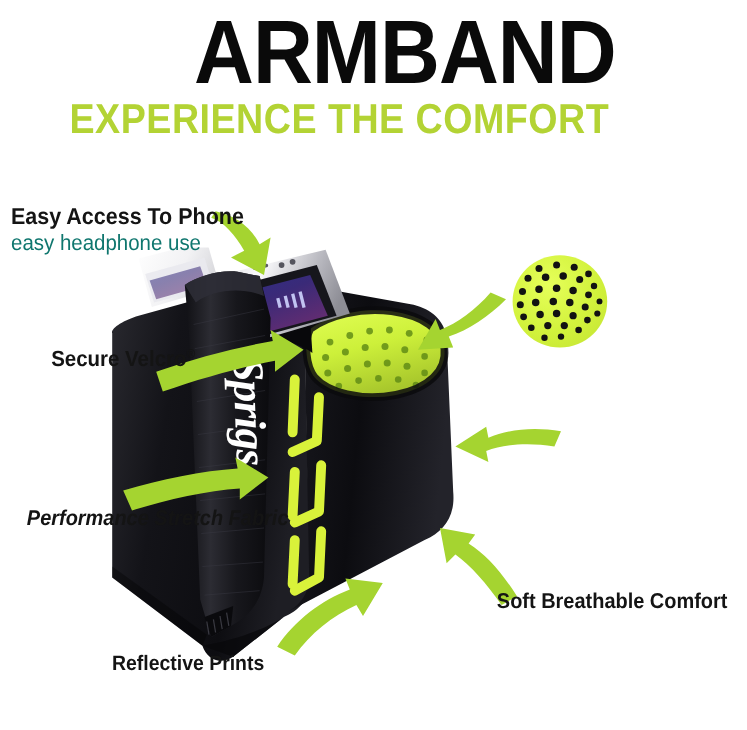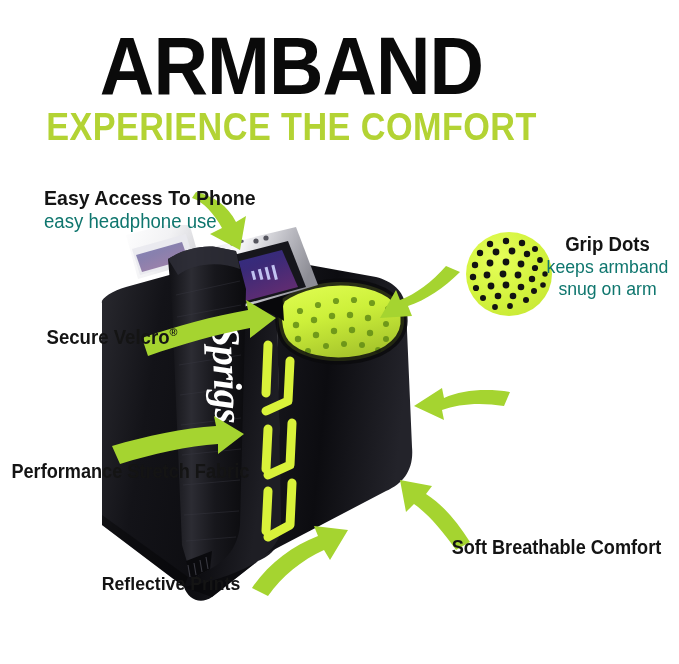--- a/index.html
+++ b/index.html
@@ -3,21 +3,21 @@
 <meta charset="utf-8">
 <style>
   html,body{margin:0;padding:0;}
   body{
     width:679px;height:664px;background:#ffffff;overflow:hidden;
     font-family:"Liberation Sans", sans-serif;position:relative;
   }
   #stage{position:absolute;inset:0;width:679px;height:664px;overflow:hidden;background:#fff;}
 
   
-  #title-block{position:absolute;left:0;top:22px;width:583px;text-align:center;}
+  #title-block{position:absolute;left:0;top:4px;width:583px;text-align:right;}
   #main-title{
     font-family:"Liberation Sans", sans-serif;
     font-weight:bold;font-size:82px;line-height:88px;
     letter-spacing:-1px;color:#0a0a0a;
     transform:scaleX(0.92);transform-origin:center top;
     white-space:nowrap;
   }
   #sub-title{
     font-family:"Liberation Sans", sans-serif;
     font-weight:bold;font-size:38px;line-height:42px;
@@ -27,40 +27,40 @@
   }
 
   
   .callout{position:absolute;}
   .c-head{
     font-weight:bold;color:#141414;white-space:nowrap;
     transform:scaleX(0.93);
   }
   .c-body{color:#0f766e;}
   .c-body div{white-space:nowrap;transform:scaleX(0.93);}
-  .ta-left   {text-align:left;margin-left:34px;}
+  .ta-left   {text-align:left;}
   .ta-center {text-align:center;}
   .ta-left .c-head,.ta-left .c-body div{transform-origin:left center;}
   .ta-center .c-head,.ta-center .c-body div{transform-origin:center center;}
   sup.reg{font-size:0.58em;vertical-align:super;font-weight:bold;}
 
   
   #co-easy-access {left:10px; top:186px; width:260px;}
   #co-easy-access .c-head{font-size:21px;line-height:24px;}
   #co-easy-access .c-body div{font-size:20px;line-height:23px;}
 
-  #co-velcro{left:6px; top:320px; width:212px;}
+  #co-velcro{left:6px; top:310px; width:212px;}
   #co-velcro .c-head{font-size:20px;line-height:24px;}
   #co-velcro .c-body div{font-size:19px;line-height:23px;}
 
-  #co-stretch{left:3px; top:460px; width:240px;}
+  #co-stretch{left:16px; top:460px; width:240px;font-style:italic;}
   #co-stretch .c-head{font-size:19.5px;line-height:23px;}
   #co-stretch .c-body div{font-size:18px;line-height:21px;}
 
-  #co-reflective{left:72px; top:572px; width:198px;}
+  #co-reflective{left:72px; top:592px; width:198px;}
   #co-reflective .c-head{font-size:19px;line-height:23px;}
   #co-reflective .c-body div{font-size:18px;line-height:21px;}
 
   #co-grip{left:540px; top:232px; width:135px;}
   #co-grip .c-head{font-size:20px;line-height:24px;}
   #co-grip .c-body div{font-size:19px;line-height:22px;}
 
   #co-noadjust{left:455px; top:398px; width:224px;}
   #co-noadjust .c-head{font-size:19.5px;line-height:23px;}
   #co-noadjust .c-body div{font-size:18px;line-height:21px;}
@@ -341,26 +341,19 @@
   </div>
 
   <div class="callout ta-center" id="co-stretch">
     <div class="c-head">Performance Stretch Fabric</div>
   </div>
 
   <div class="callout ta-center" id="co-reflective">
     <div class="c-head">Reflective Prints</div>
   </div>
 
-  <div class="callout ta-center" id="co-grip">
-    <div class="c-head">Grip Dots</div>
-    <div class="c-body">
-      <div>keeps armband</div>
-      <div>snug on arm</div>
-    </div>
-  </div>
 
 
   <div class="callout ta-center" id="co-soft">
     <div class="c-head">Soft Breathable Comfort</div>
   </div>
 
 </div>
 
 </body></html>

